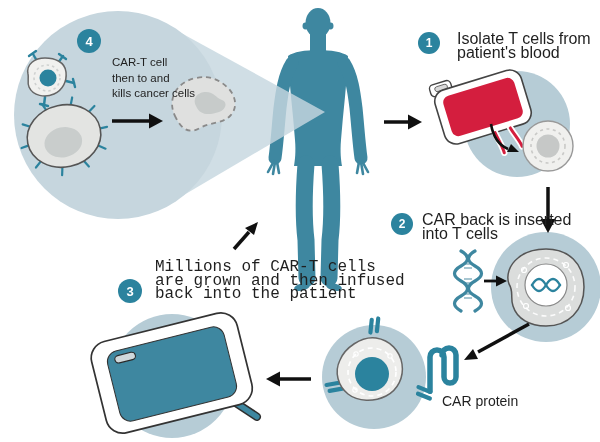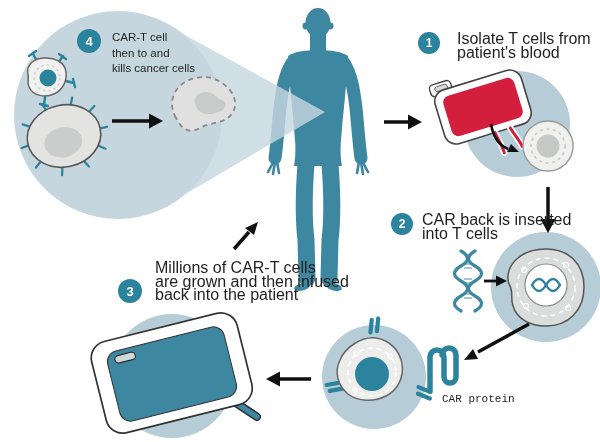--- a/index.html
+++ b/index.html
@@ -1,26 +1,26 @@
 <!DOCTYPE html>
 <html><head>
 <meta charset="utf-8">
 <style>
   html,body{margin:0;padding:0;background:#fff;}
   #stage{position:relative;width:600px;height:442px;overflow:hidden;background:#fff;
          font-family:"Liberation Sans",sans-serif;}
   #stage svg{position:absolute;left:0;top:0;}
   .txt{position:absolute;color:#1f1f1f;font-size:16px;line-height:13.5px;white-space:nowrap;}
   .txt span{display:block;}
-  .txt.big{font-size:11.5px;line-height:15.5px;}
+  .txt.big{font-size:11.5px;line-height:15.5px;margin-top:25px;}
   .badge{position:absolute;border-radius:50%;color:#fff;font-weight:700;
          display:flex;align-items:center;justify-content:center;}
   .badge.s24{width:24px;height:24px;font-size:13px;}
   .badge.s22{width:22px;height:22px;font-size:12px;}
-  .lbl{position:absolute;color:#1f1f1f;font-size:11px;white-space:nowrap;font-family:Liberation Mono, monospace;}
+  .lbl{position:absolute;color:#1f1f1f;font-size:14px;white-space:nowrap;}
 </style>
 </head>
 <body>
 
 <div id="stage">
 
 <svg width="600" height="442" viewBox="0 0 600 442">
 
   <circle cx="517" cy="124" r="53" fill="#b6ccd6"></circle>
   <circle cx="546" cy="287" r="55" fill="#b6ccd6"></circle>
@@ -225,21 +225,21 @@
     </div>
 
 <div class="txt" style="left:457px;top:32px;">
   <span>Isolate T cells from</span>
   <span>patient's blood</span>
 </div>
 <div class="txt" style="left:422px;top:213px;">
   <span>CAR back is inserted</span>
   <span>into T cells</span>
 </div>
-<div class="txt" style="left:155px;top:261px;">
+<div class="txt" style="left:155px;top:261px;font-family:Liberation Mono, monospace;">
   <span>Millions of CAR-T cells</span>
   <span>are grown and then infused</span>
   <span>back into the patient</span>
 </div>
 <div class="txt big" style="left:112px;top:30px;">
   <span>CAR-T cell</span>
   <span>then to and</span>
   <span>kills cancer cells</span>
 </div>
 

